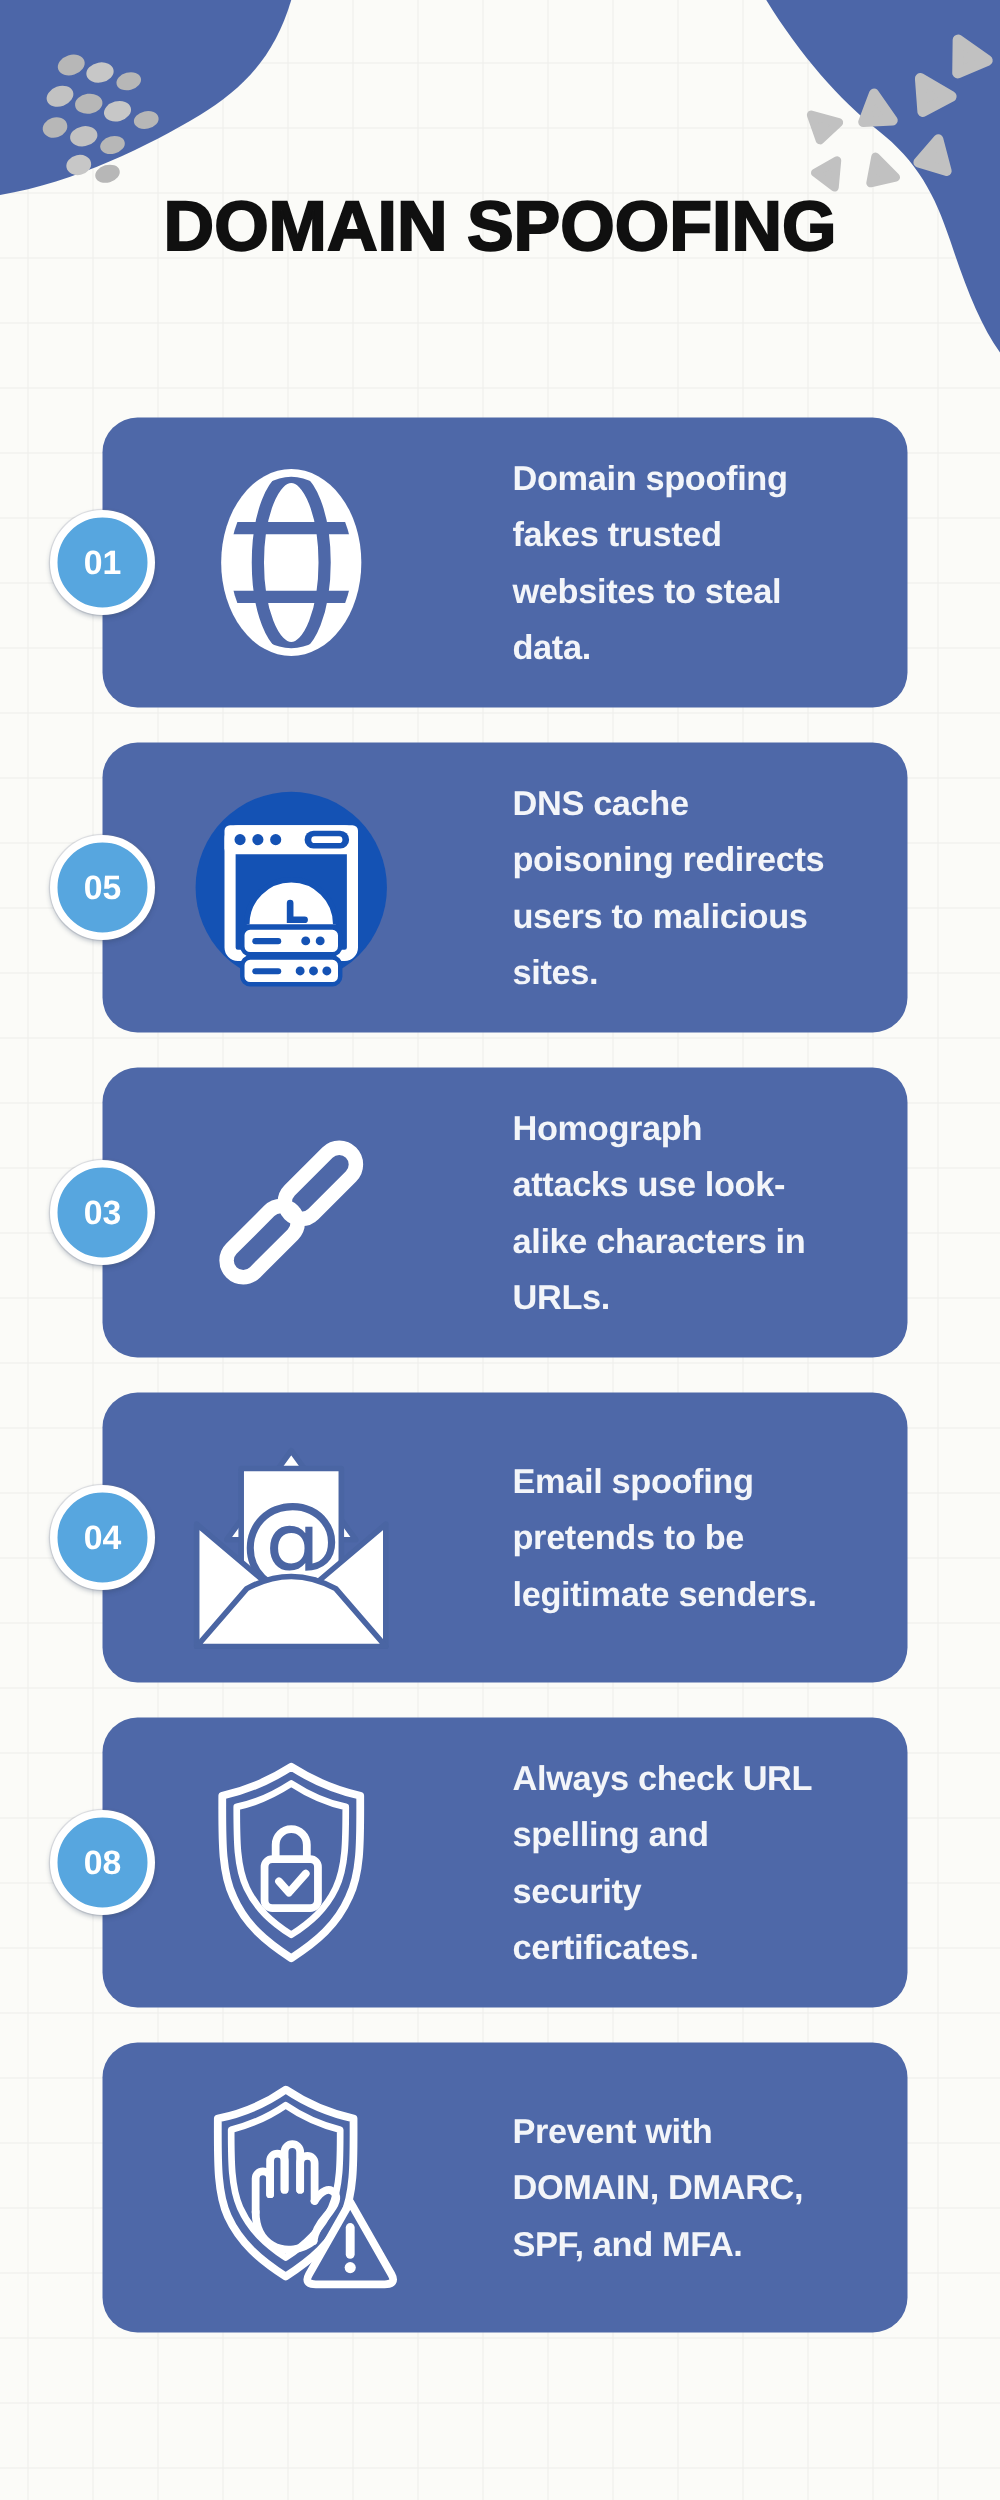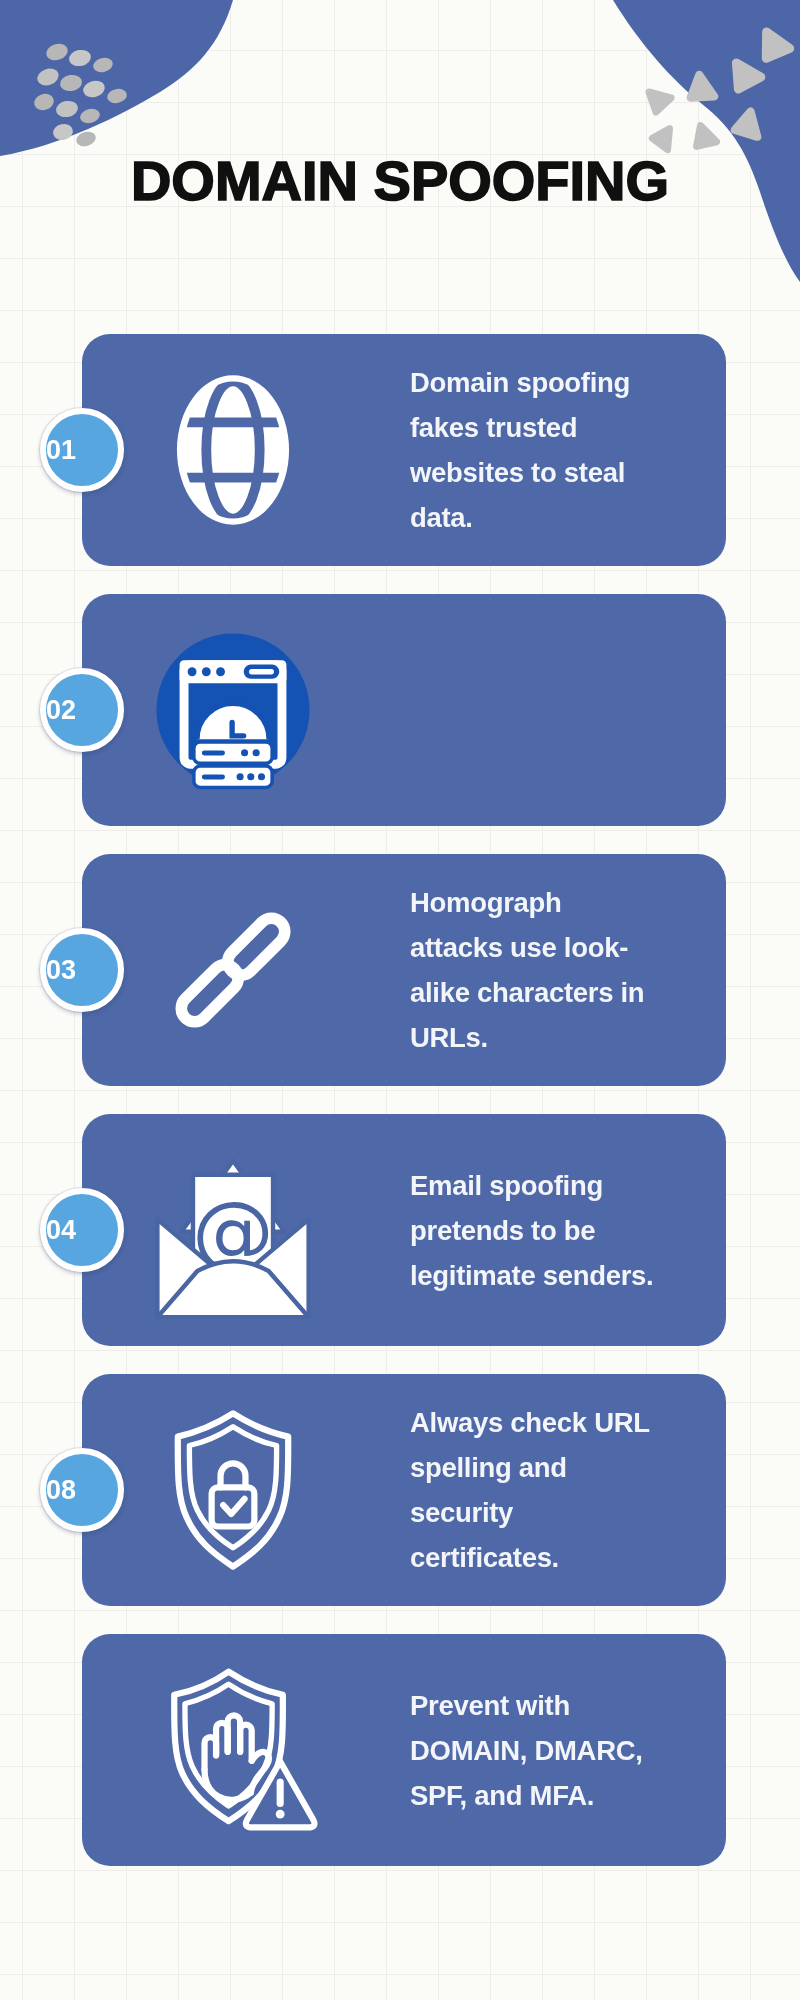--- a/index.html
+++ b/index.html
@@ -22,21 +22,21 @@
   }
   .card{
     position:absolute;left:82px;width:644px;height:232px;
     background:#4e68a8;border-radius:28px;
   }
   .badge{
     position:absolute;left:-42px;top:50%;transform:translateY(-50%);
     width:72px;height:72px;border:6px solid #ffffff;border-radius:50%;
     background:#57a6df;
     box-shadow:0 2px 4px rgba(40,60,90,.30), 0 0 0 1px rgba(120,130,150,.18);
-    display:flex;align-items:center;justify-content:flex-start;
+    display:flex;align-items:center;justify-content:center;
     color:#ffffff;font-weight:700;font-size:27px;
   }
   .icon-wrap{
     position:absolute;left:62px;top:50%;transform:translateY(-50%);
     width:178px;height:178px;display:flex;align-items:center;justify-content:center;
   }
   .icon-wrap svg{width:100%;height:100%;}
   .card-text{
     position:absolute;left:328px;right:14px;top:50%;transform:translateY(-50%);
     margin:0;color:#f3f5f9;font-weight:700;font-size:27.5px;line-height:45px;
@@ -98,21 +98,21 @@
     </svg>
   </div>
   <p class="card-text">Domain spoofing
 fakes trusted
 websites to steal
 data.</p>
 </section>
 
 <section class="card" style="top:594px">
   <div class="badge">
-    <span>02</span>
+    <span>05</span>
   </div>
   <div class="icon-wrap">
     <svg viewBox="0 0 200 200">
       <circle cx="100" cy="100" r="86" fill="#1452b4"></circle>
       <rect x="45" y="49" width="110" height="112" rx="7" fill="none" stroke="#ffffff" stroke-width="10"></rect>
       <rect x="40" y="44" width="120" height="26" rx="5" fill="#ffffff"></rect>
       <circle cx="54" cy="57" r="5" fill="#1452b4"></circle>
       <circle cx="70" cy="57" r="5" fill="#1452b4"></circle>
       <circle cx="86" cy="57" r="5" fill="#1452b4"></circle>
       <rect x="112" y="49" width="40" height="16" rx="8" fill="#1452b4"></rect>
@@ -124,20 +124,24 @@
       <rect x="65" y="145.5" width="26" height="5.5" rx="2.75" fill="#1452b4"></rect>
       <circle cx="113" cy="148" r="4" fill="#1452b4"></circle>
       <circle cx="126" cy="148" r="4" fill="#1452b4"></circle>
       <rect x="56" y="163" width="88" height="24" rx="7" fill="#ffffff" stroke="#1452b4" stroke-width="4"></rect>
       <rect x="65" y="172.5" width="26" height="5.5" rx="2.75" fill="#1452b4"></rect>
       <circle cx="108" cy="175" r="4" fill="#1452b4"></circle>
       <circle cx="120" cy="175" r="4" fill="#1452b4"></circle>
       <circle cx="132" cy="175" r="4" fill="#1452b4"></circle>
     </svg>
   </div>
+  <p class="card-text">DNS cache
+poisoning redirects
+users to malicious
+sites.</p>
 </section>
 
 <section class="card" style="top:854px">
   <div class="badge">
     <span>03</span>
   </div>
   <div class="icon-wrap">
     <svg viewBox="0 0 200 200">
       <g transform="rotate(45 100 100)" fill="none" stroke="#ffffff" stroke-width="13">
         <rect x="85" y="24" width="30" height="78" rx="15"></rect>

